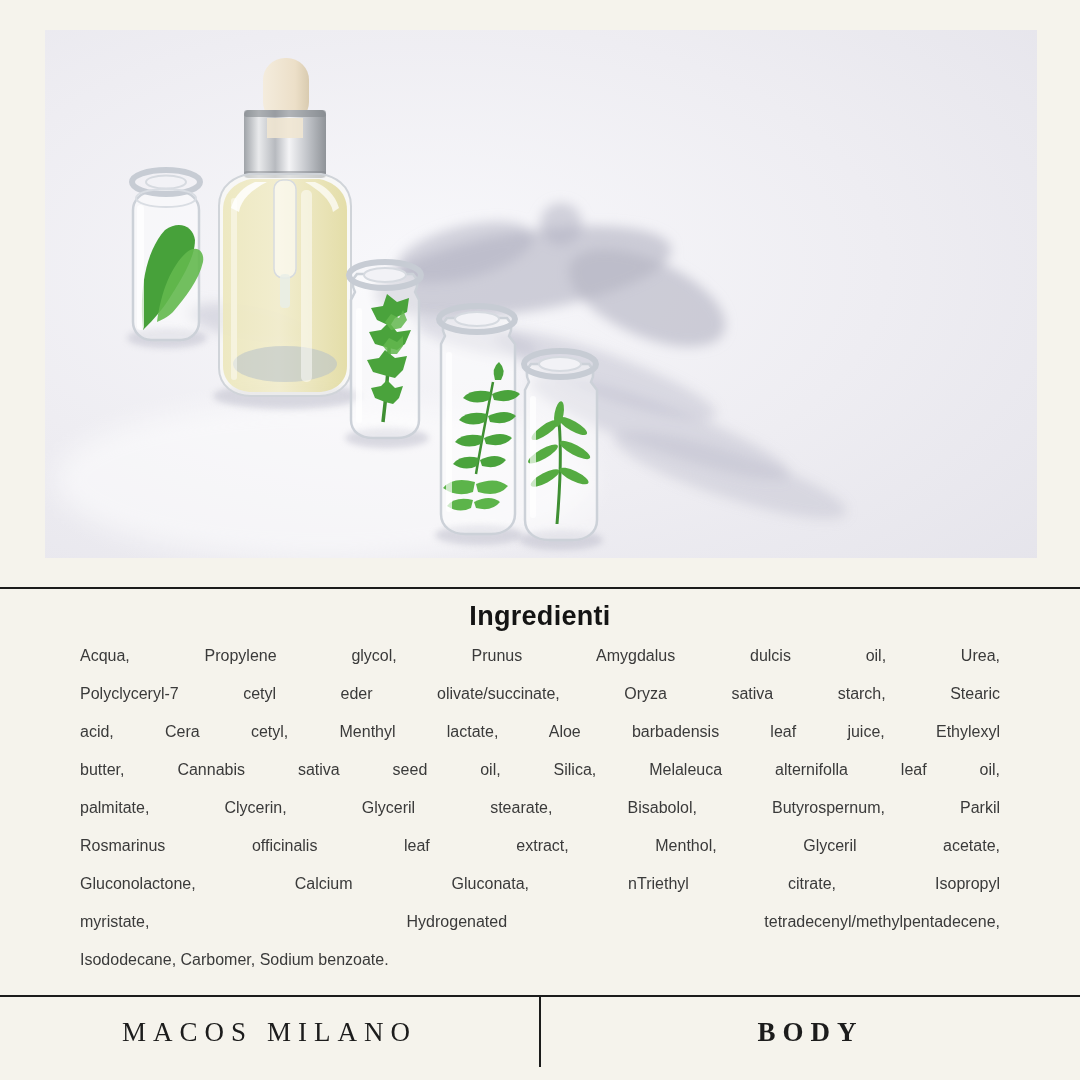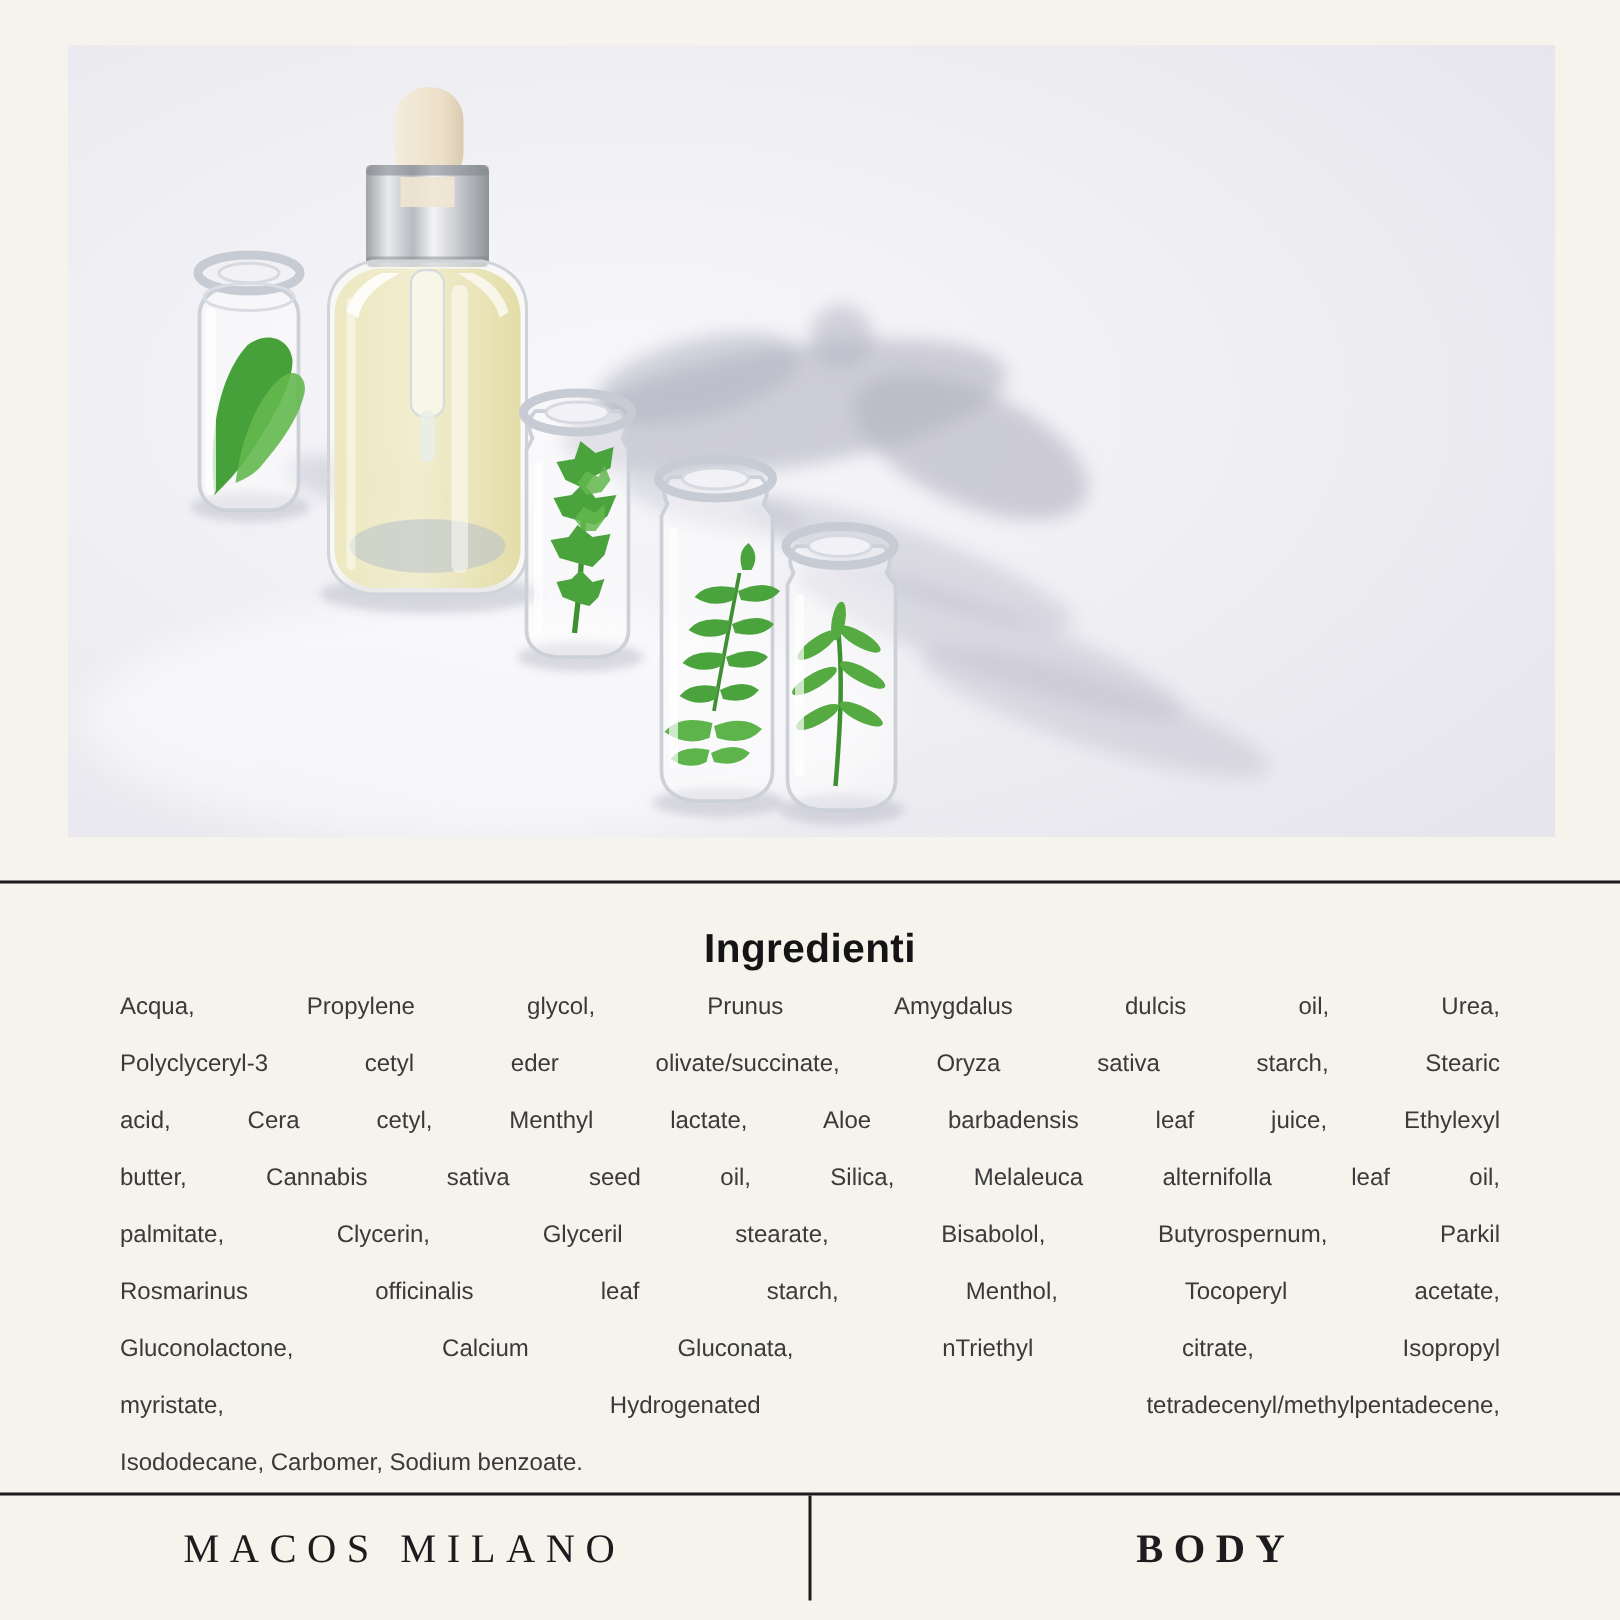--- a/index.html
+++ b/index.html
@@ -31,21 +31,21 @@
   .rule-top {
     position: absolute;
     left: 0; top: 587px;
     width: 1080px; height: 0;
     border-top: 2px solid #1b1b1b;
   }
 
   
   .ingredients {
     position: absolute;
-    left: 80px; top: 612px;
+    left: 80px; top: 596px;
     width: 920px;
   }
   .ingredients h2 {
     margin: 0;
     font-size: 27px;
     font-weight: 700;
     line-height: 40px;
     text-align: center;
     color: #141414;
     letter-spacing: 0.3px;
@@ -241,25 +241,25 @@
       </g>
     </svg>
   </div>
 
   <div class="rule-top"></div>
 
   <section class="ingredients">
     <h2>Ingredienti</h2>
     <div class="para">
       <div class="jline">Acqua, Propylene glycol, Prunus Amygdalus dulcis oil, Urea,</div>
-      <div class="jline">Polyclyceryl-3 cetyl eder olivate/succinate, Oryza sativa starch, Stearic</div>
+      <div class="jline">Polyclyceryl-7 cetyl eder olivate/succinate, Oryza sativa starch, Stearic</div>
       <div class="jline">acid, Cera cetyl, Menthyl lactate, Aloe barbadensis leaf juice, Ethylexyl</div>
       <div class="jline">butter, Cannabis sativa seed oil, Silica, Melaleuca alternifolla leaf oil,</div>
       <div class="jline">palmitate, Clycerin, Glyceril stearate, Bisabolol, Butyrospernum, Parkil</div>
-      <div class="jline">Rosmarinus officinalis leaf starch, Menthol, Tocoperyl acetate,</div>
+      <div class="jline">Rosmarinus officinalis leaf extract, Menthol, Glyceril acetate,</div>
       <div class="jline">Gluconolactone, Calcium Gluconata, nTriethyl citrate, Isopropyl</div>
       <div class="jline">myristate, Hydrogenated tetradecenyl/methylpentadecene,</div>
       <div class="jline last">Isododecane, Carbomer, Sodium benzoate.</div>
     </div>
   </section>
 
   <div class="footer">
     <div class="cell left">
       <span>MACOS MILANO</span>
     </div>

